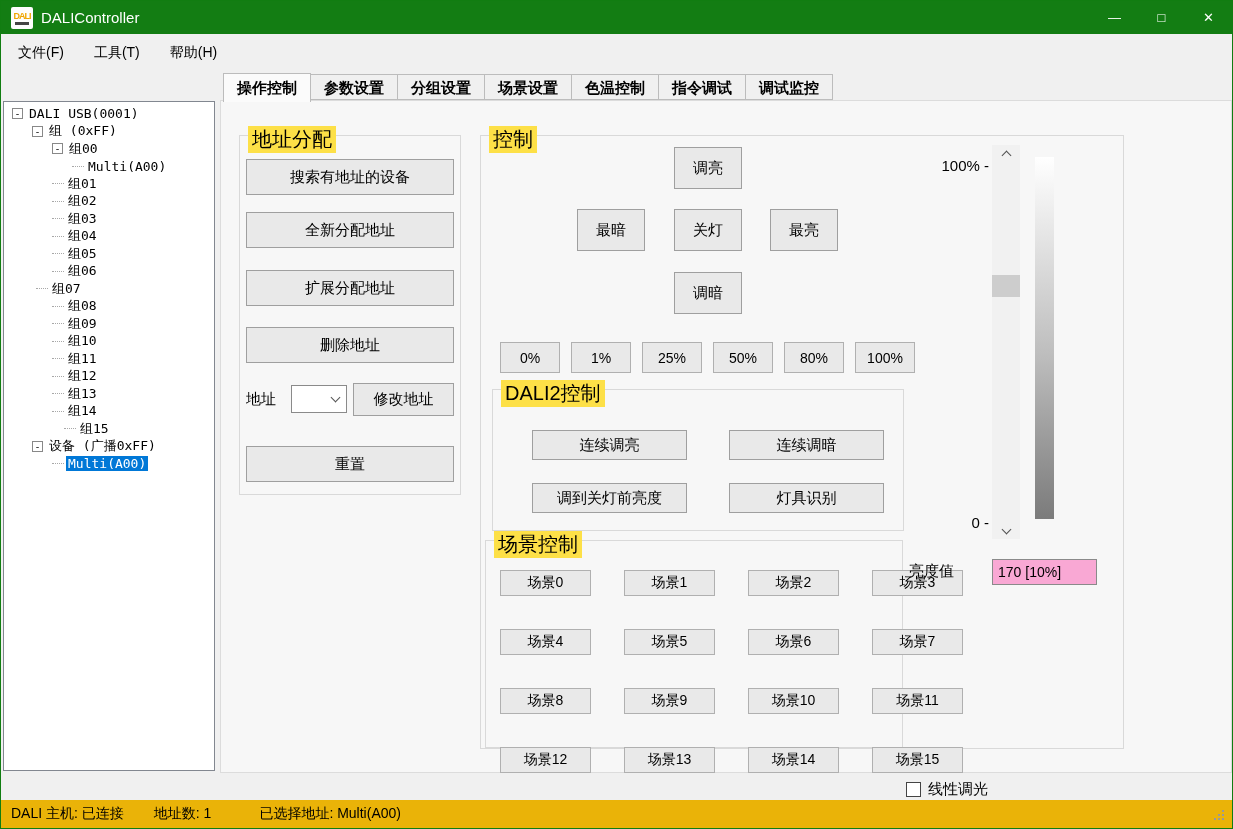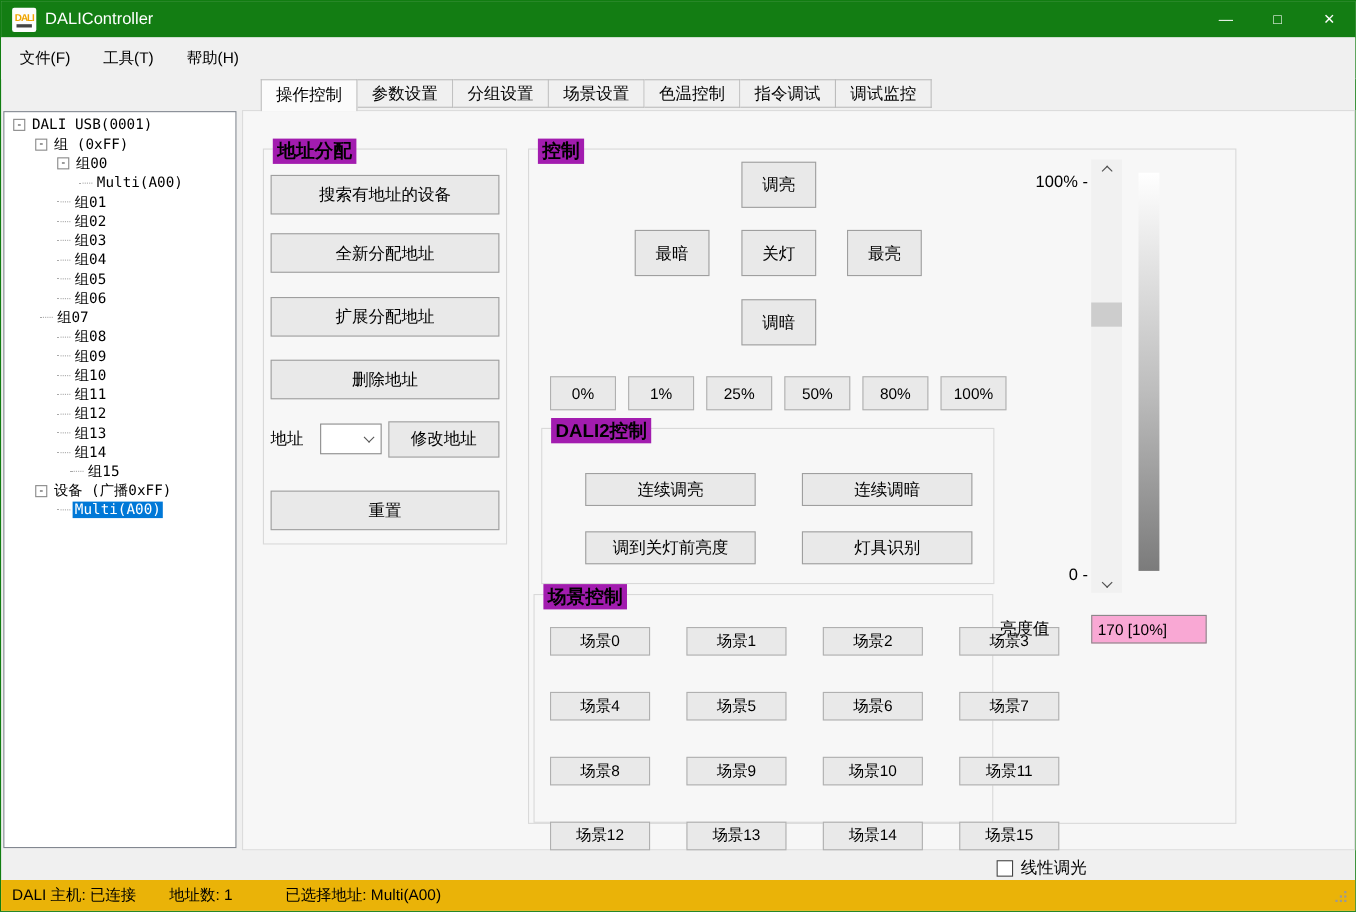--- a/index.html
+++ b/index.html
@@ -34,36 +34,36 @@
           font-family:"DejaVu Sans Mono", monospace; font-size:13px; overflow:hidden; }
   .tree-row { height:17.5px; display:flex; align-items:center; white-space:nowrap; }
   .expander { width:11px; height:11px; border:1px solid #888; background:#fff;
               display:inline-flex; align-items:center; justify-content:center;
               font-size:10px; line-height:9px; color:#222; margin-right:4px; flex:none; }
   .tree-dash { width:12px; border-top:1px dotted #a8a8a8; margin-right:2px; flex:none; }
   .tree-label { padding:0 2px; }
   .tree-label.selected { background:#0078d7; color:#fff; }
 
   
-  .tabs { position:absolute; left:236px; top:71px; height:29px; display:flex;
-          align-items:flex-start; }
+  .tabs { position:absolute; left:222px; top:71px; height:29px; display:flex;
+          align-items:center;font-weight:bold; }
   .tab { height:26px; line-height:25px; padding:0 13px; font-size:15px;
          background:#f0f0f0; border:1px solid #bcbcbc; border-left:none; }
   .tab:first-child { border-left:1px solid #bcbcbc; }
   .tab.active { height:29px; line-height:28px; background:#fbfbfb;
                 border:1px solid #bcbcbc; border-bottom:none; position:relative;
                 z-index:3; margin-bottom:-1px; }
 
   
   .page { position:absolute; left:219px; top:99px; width:1012px; height:673px;
           background:#f7f7f7; border:1px solid #dcdcdc; }
 
   .groupbox { position:absolute; border:1px solid #d9d9d9; }
-  .group-title { position:absolute; top:-10px; left:8px; background:#a21caf;
-                 padding:0 4px; font-size:17px;font-weight:bold; }
+  .group-title { position:absolute; top:-10px; left:8px; background:#fde047;
+                 padding:0 4px; font-size:20px; }
 
   .btn { position:absolute; background:#e9e9e9; border:1px solid #9f9f9f;
          display:flex; align-items:center; justify-content:center;
          font-size:15px; }
   .btn.small { border:1px solid #b0b0b0; font-size:14px; }
 
   
   .percent-row { position:absolute; left:279px; top:241px; display:flex; gap:11px; }
   .percent-row .btn { position:static; width:60px; height:31px; }
   .scene-grid { position:absolute; left:279px; top:469px; display:grid;

